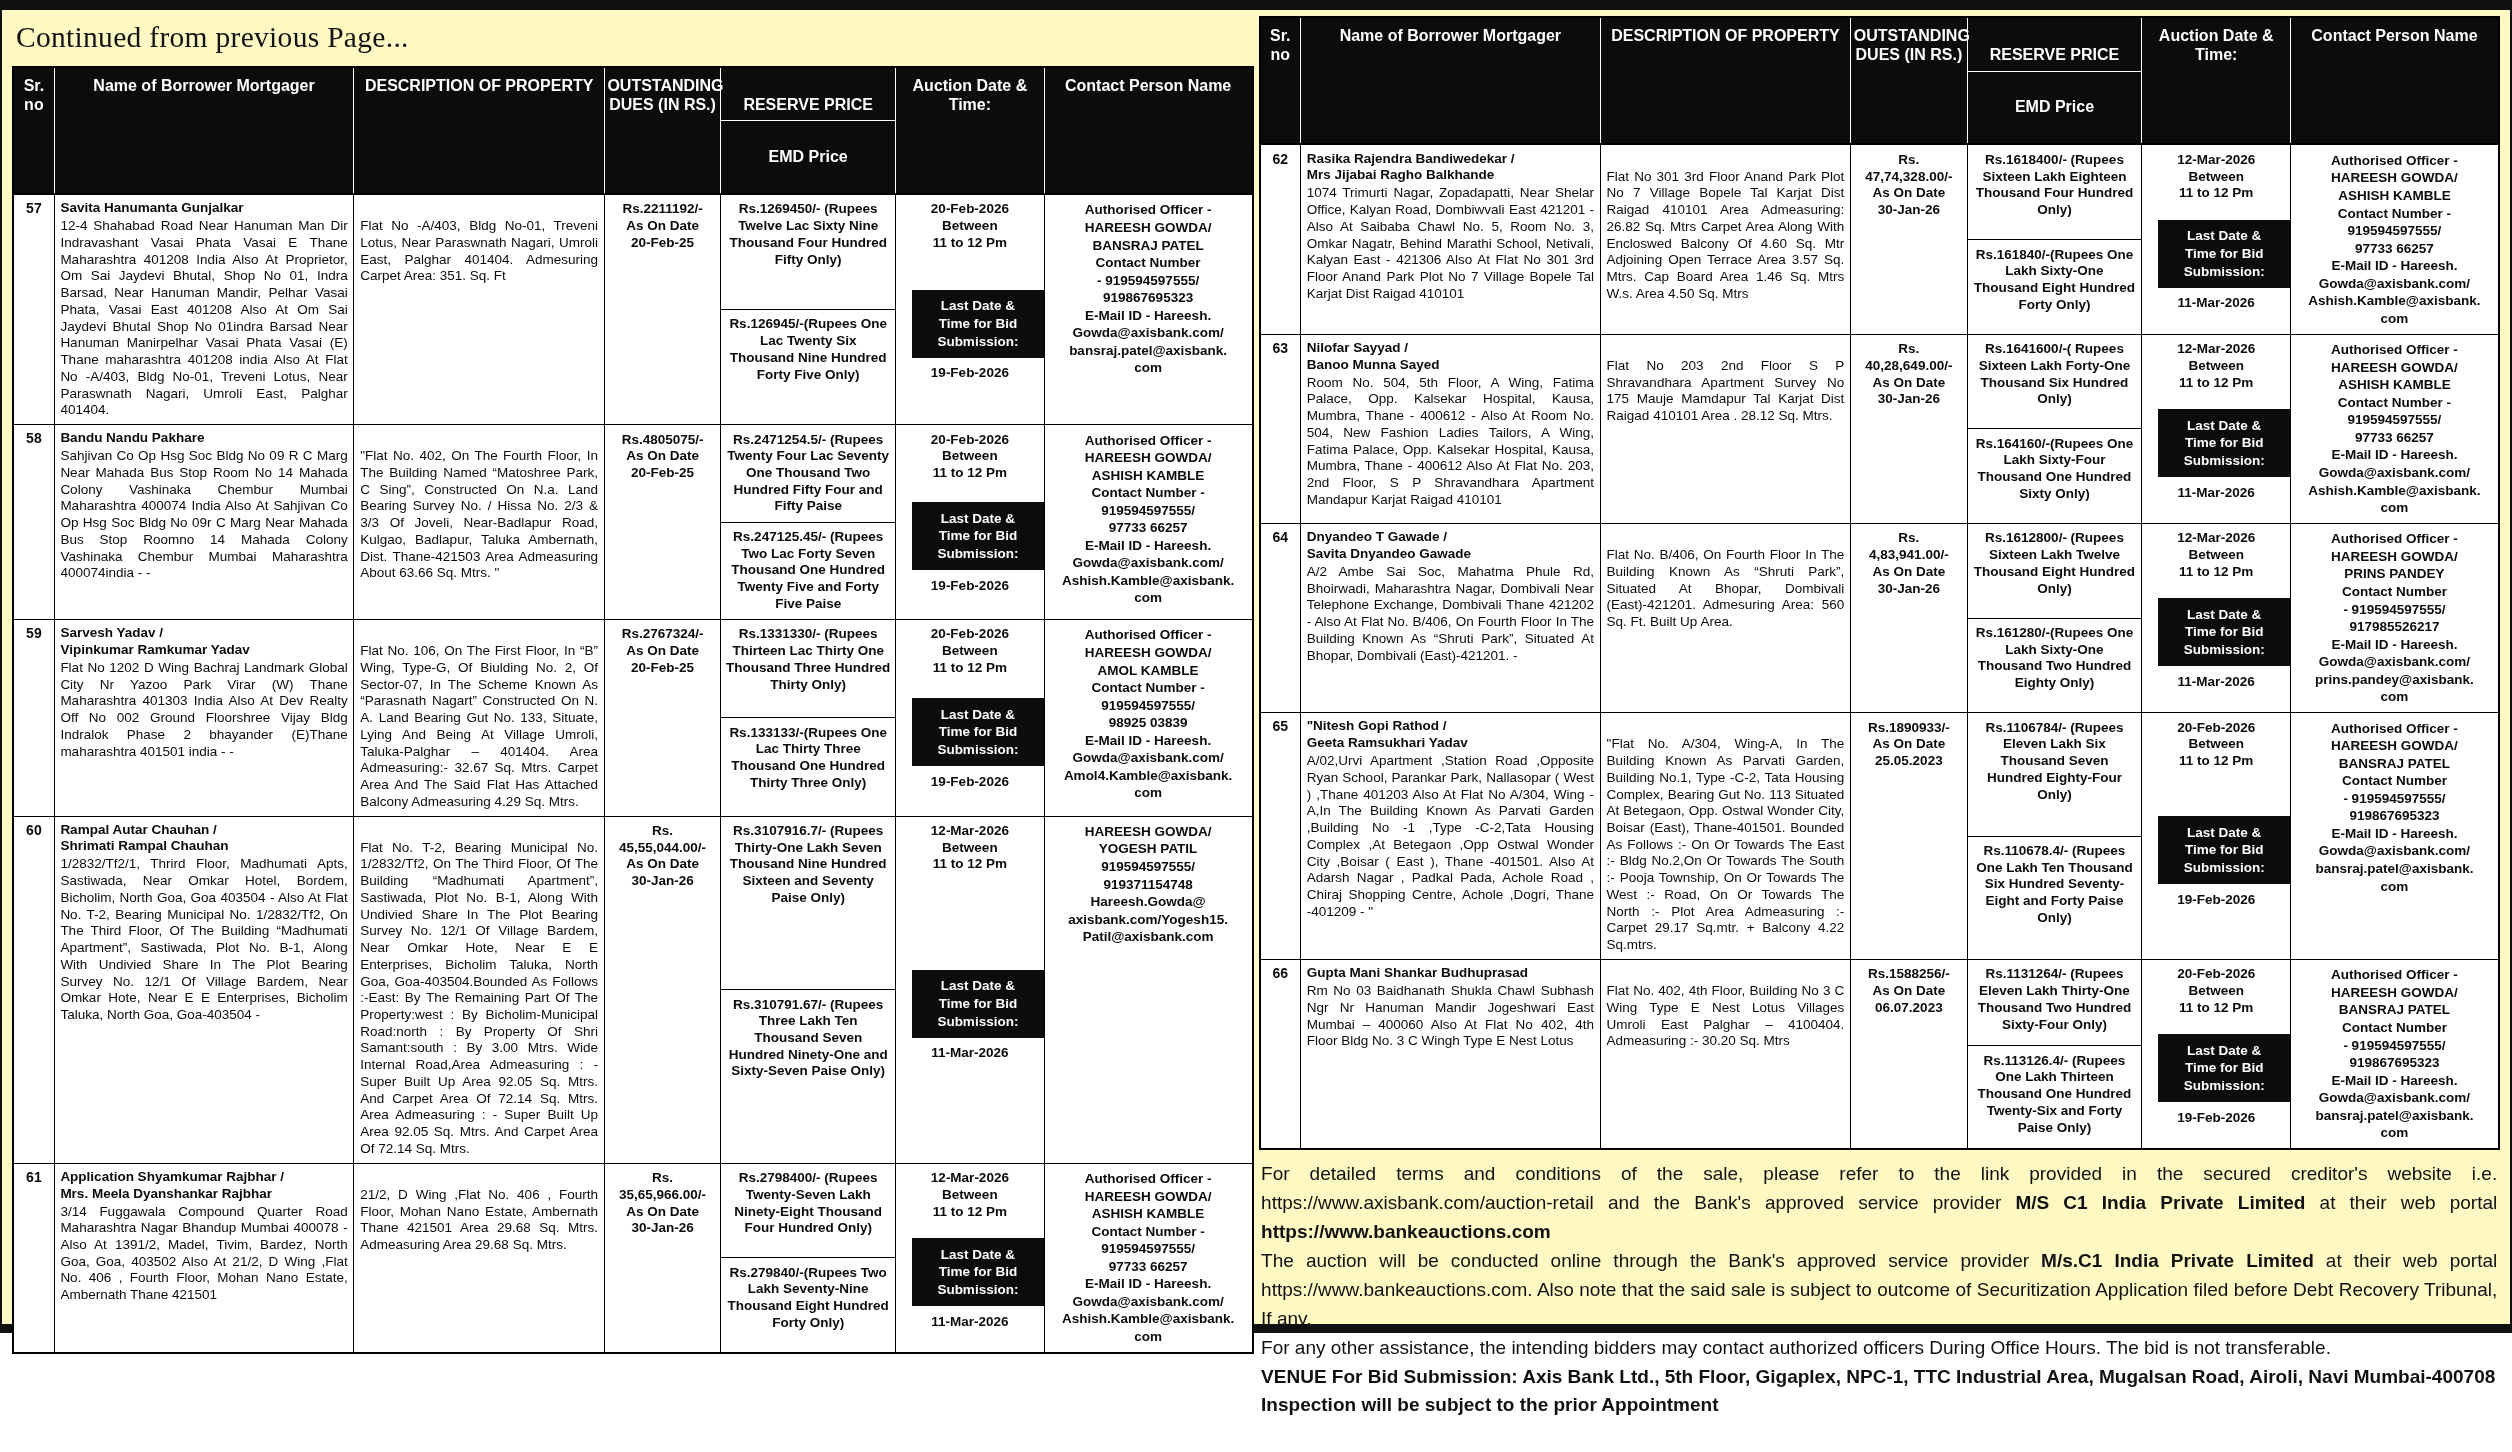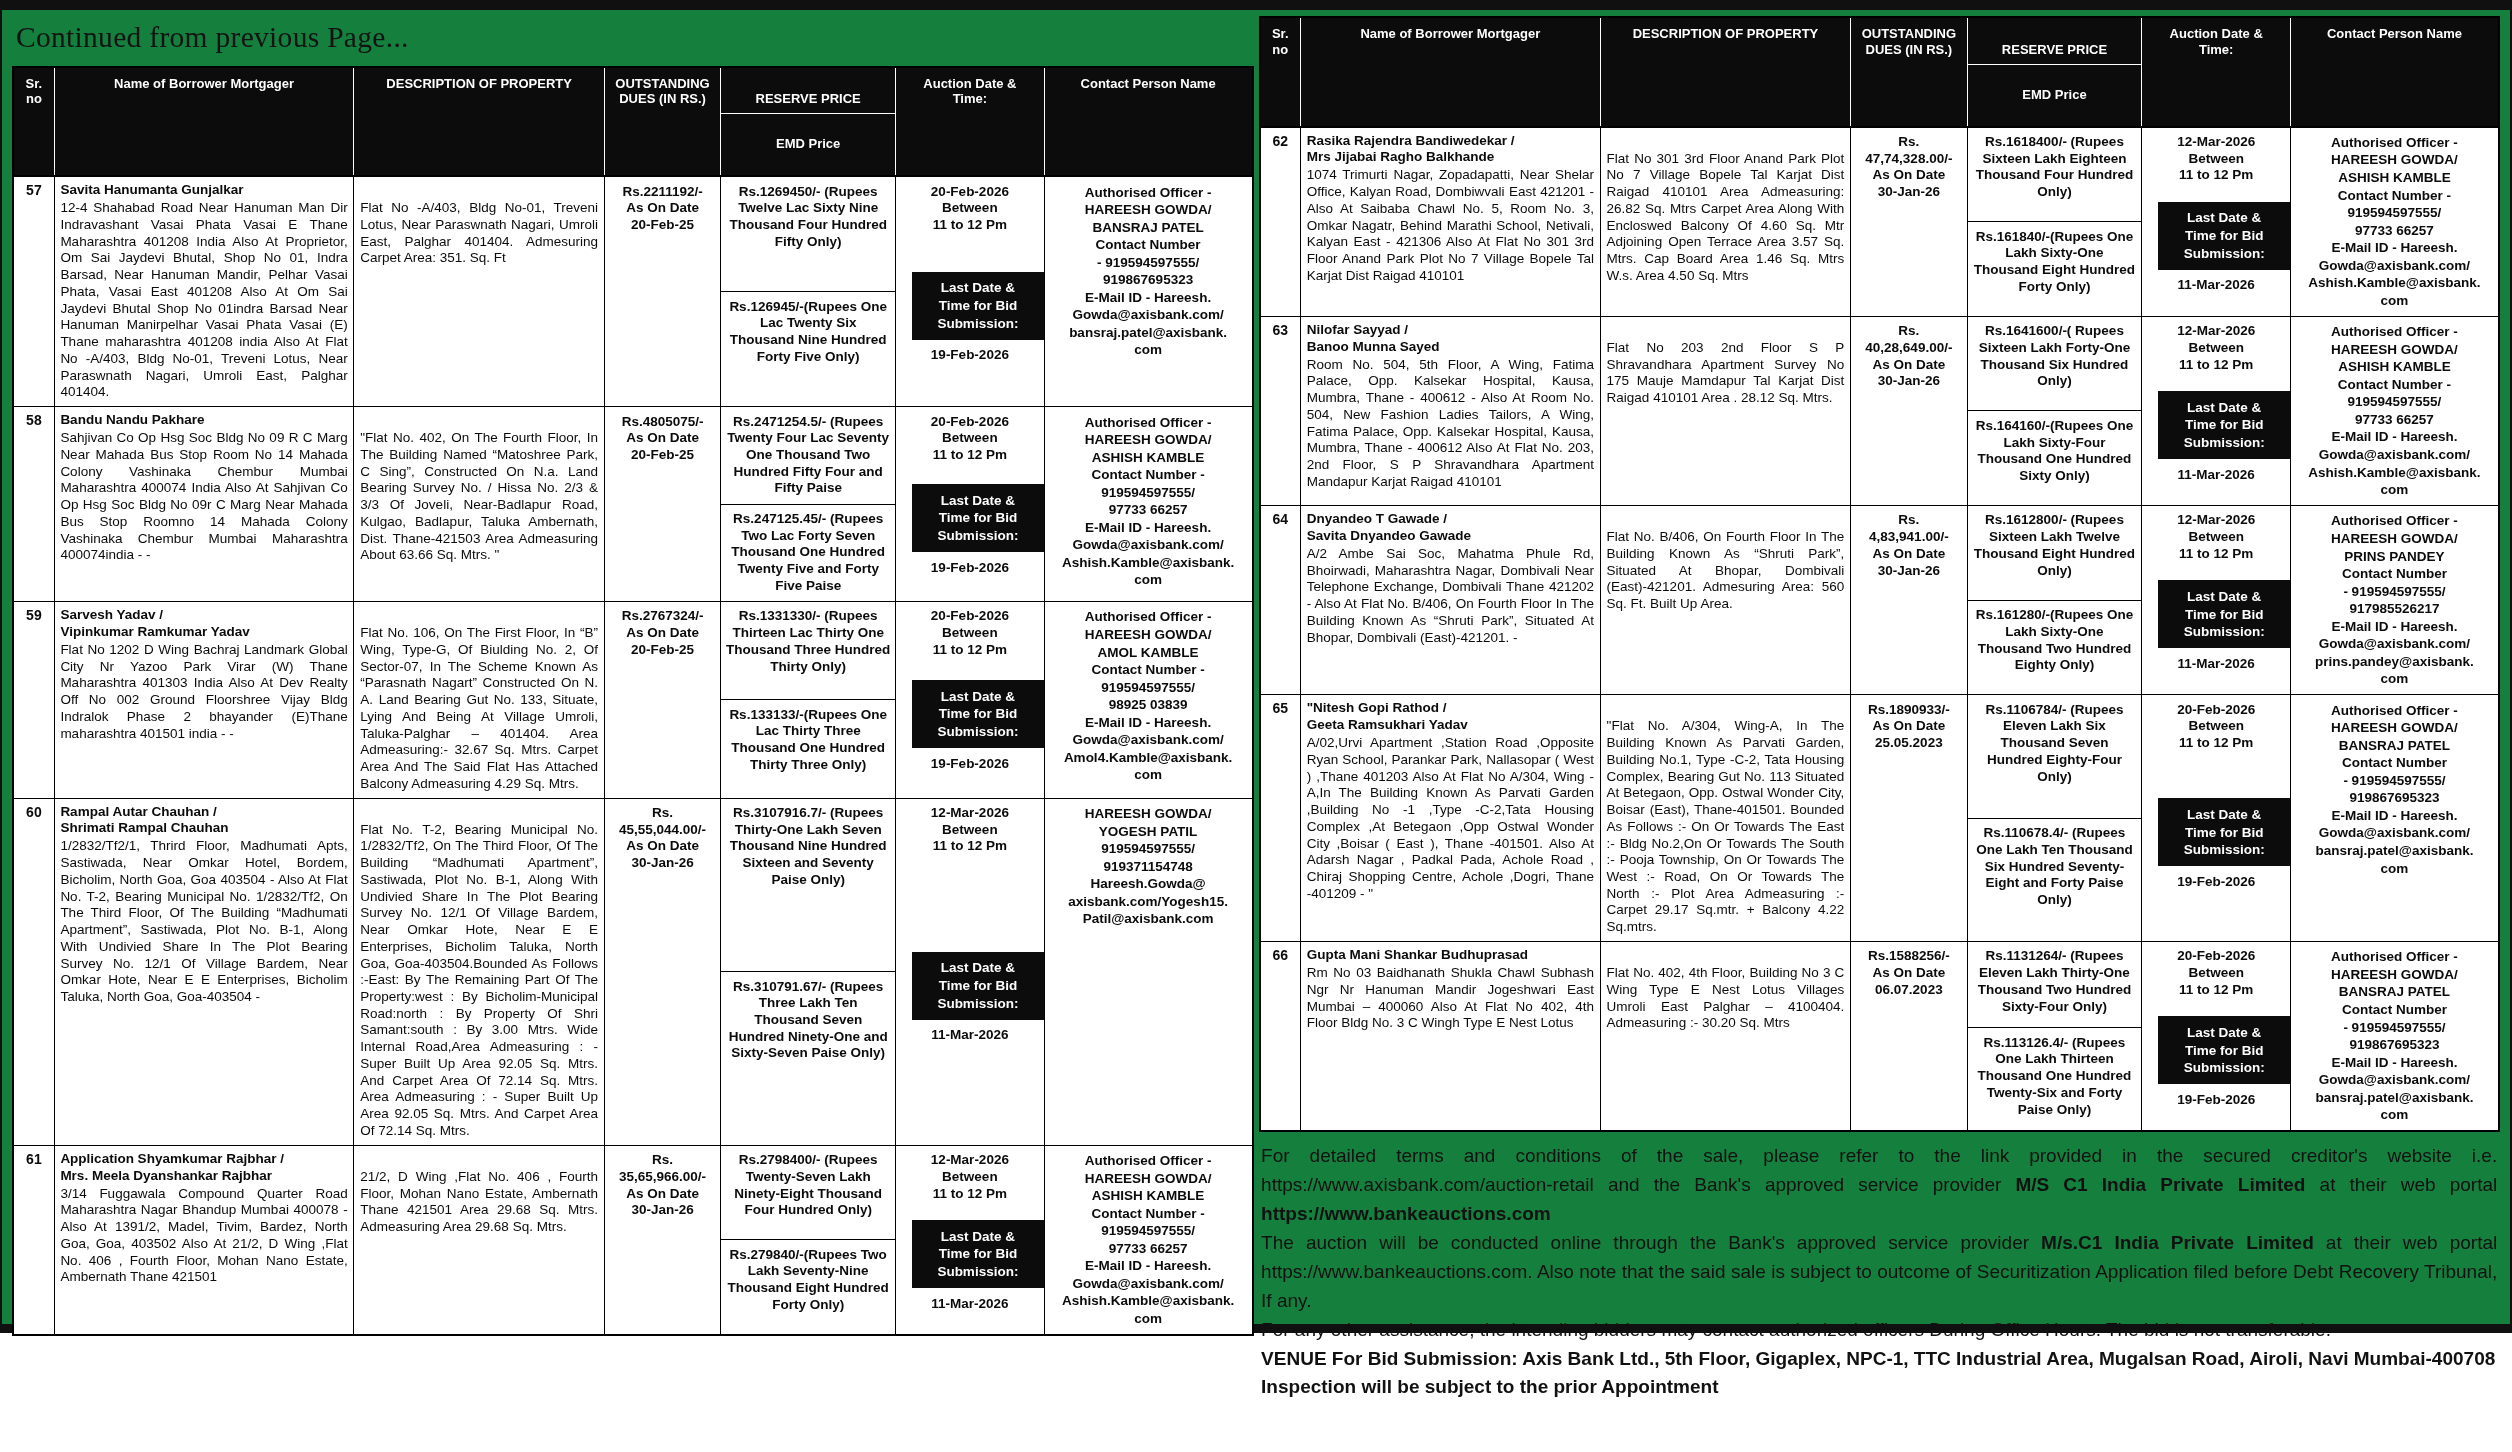--- a/index.html
+++ b/index.html
@@ -4,32 +4,32 @@
 <style>
   html,body{margin:0;padding:0;}
   body{
     width:2512px;height:1453px;background:#ffffff;overflow:hidden;
     font-family:"Liberation Sans",sans-serif;color:#0b0b0b;
   }
   .frame{
     box-sizing:border-box;width:2512px;height:1333px;
     border-top:10.2px solid #101010;border-bottom:9px solid #101010;
     border-left:2.6px solid #101010;border-right:2.6px solid #101010;
-    padding:6.4px 10.2px 5.1px 10.2px;display:flex;gap:5px;background:#15803d;
+    padding:6.4px 10.2px 5.1px 10.2px;display:flex;gap:5px;background:#fef9c3;
   }
   .col{flex:1;min-width:0;display:flex;flex-direction:column;}
   .continued{
     font-family:"Liberation Serif",serif;font-size:29.5px;color:#131313;
     padding:5.1px 0 11.5px 3.8px;letter-spacing:0.3px;
   }
   table{width:100%;border-collapse:collapse;table-layout:fixed;border:2.6px solid #000;background:#fff;}
   col.c-sr{width:3.3%} col.c-name{width:24.2%} col.c-desc{width:20.2%}
   col.c-out{width:9.4%} col.c-price{width:14.1%} col.c-auc{width:12.0%} col.c-con{width:16.8%}
   thead th{
-    background:#0c0c0c;color:#fff;font-weight:bold;font-size:13px;line-height:1.2;
+    background:#0c0c0c;color:#fff;font-weight:bold;font-size:16px;line-height:1.2;
     text-align:center;vertical-align:top;white-space:pre-line;
     border-left:1.9px solid #fff;border-bottom:2.6px solid #000;padding:7.7px 2.6px;
   }
   thead th:first-child{border-left:none;}
   thead th.h-price{padding:0;}
   .price-h1{padding:7.7px 2.6px 6.4px;border-bottom:1.9px solid #fff;}
   .price-h2{padding:6.4px 2.6px 7.7px;}
   td{
     border:1.9px solid #000;vertical-align:top;font-size:13.5px;line-height:1.24;
     padding:0;word-wrap:break-word;

